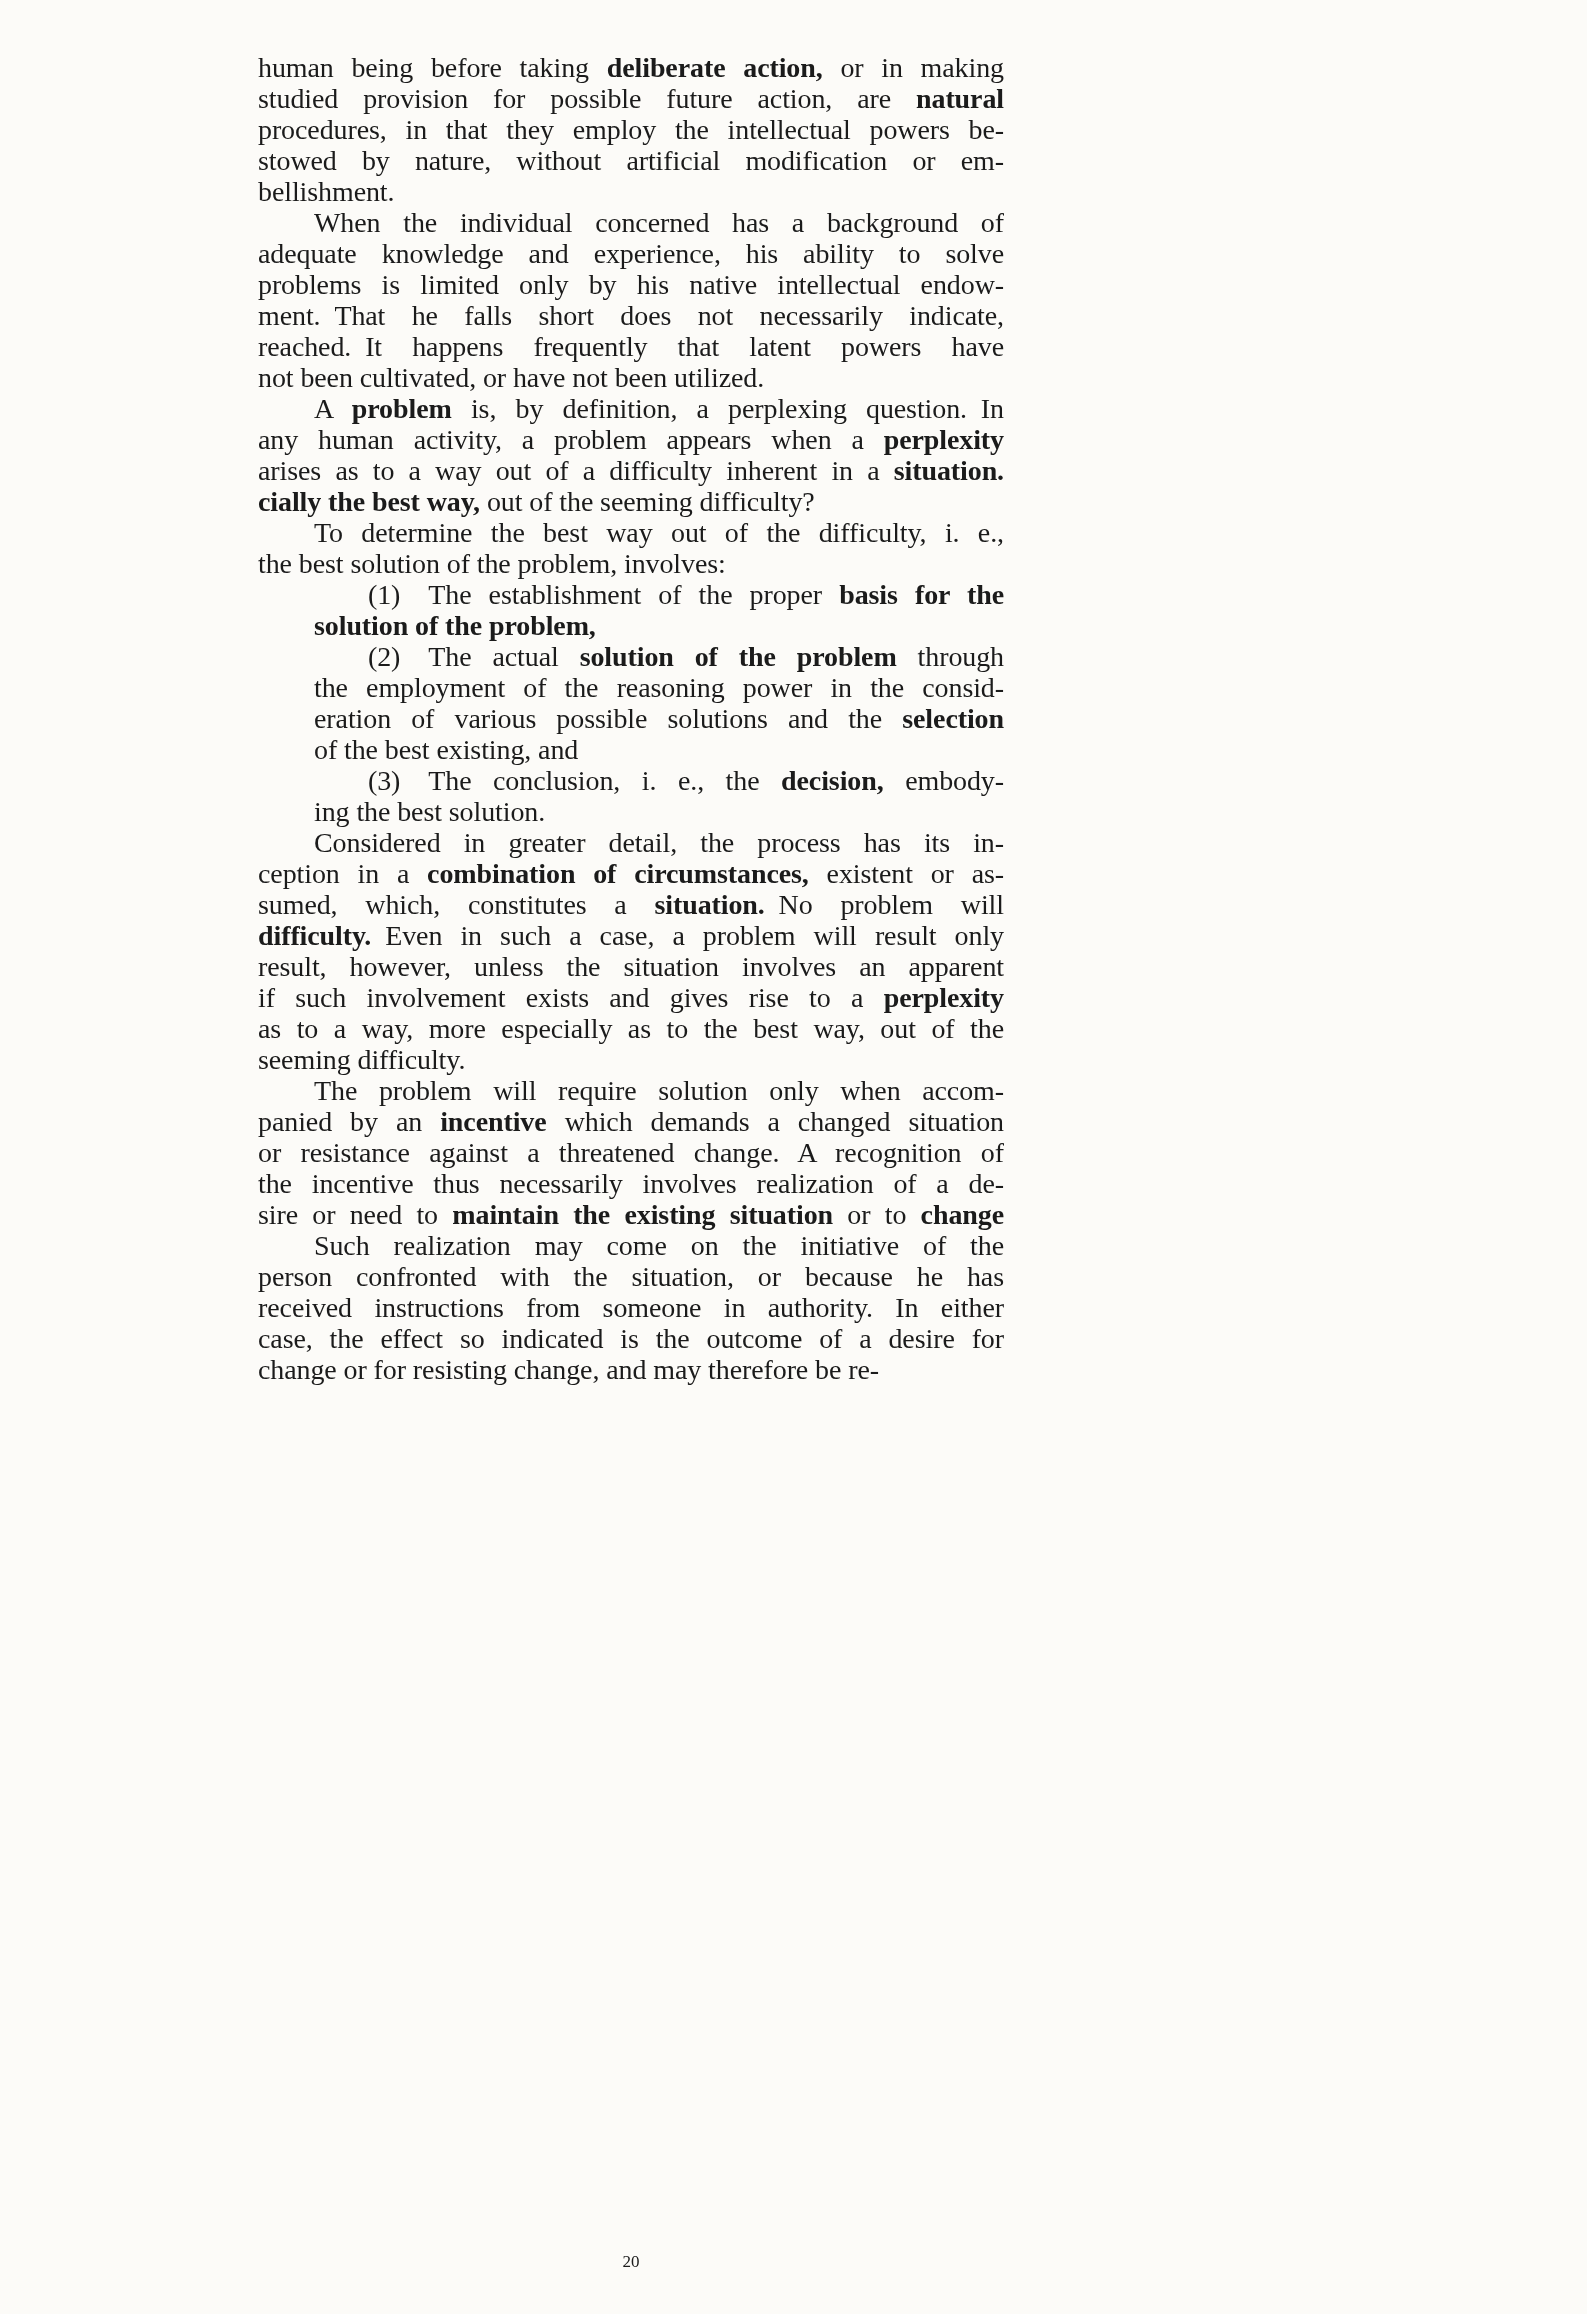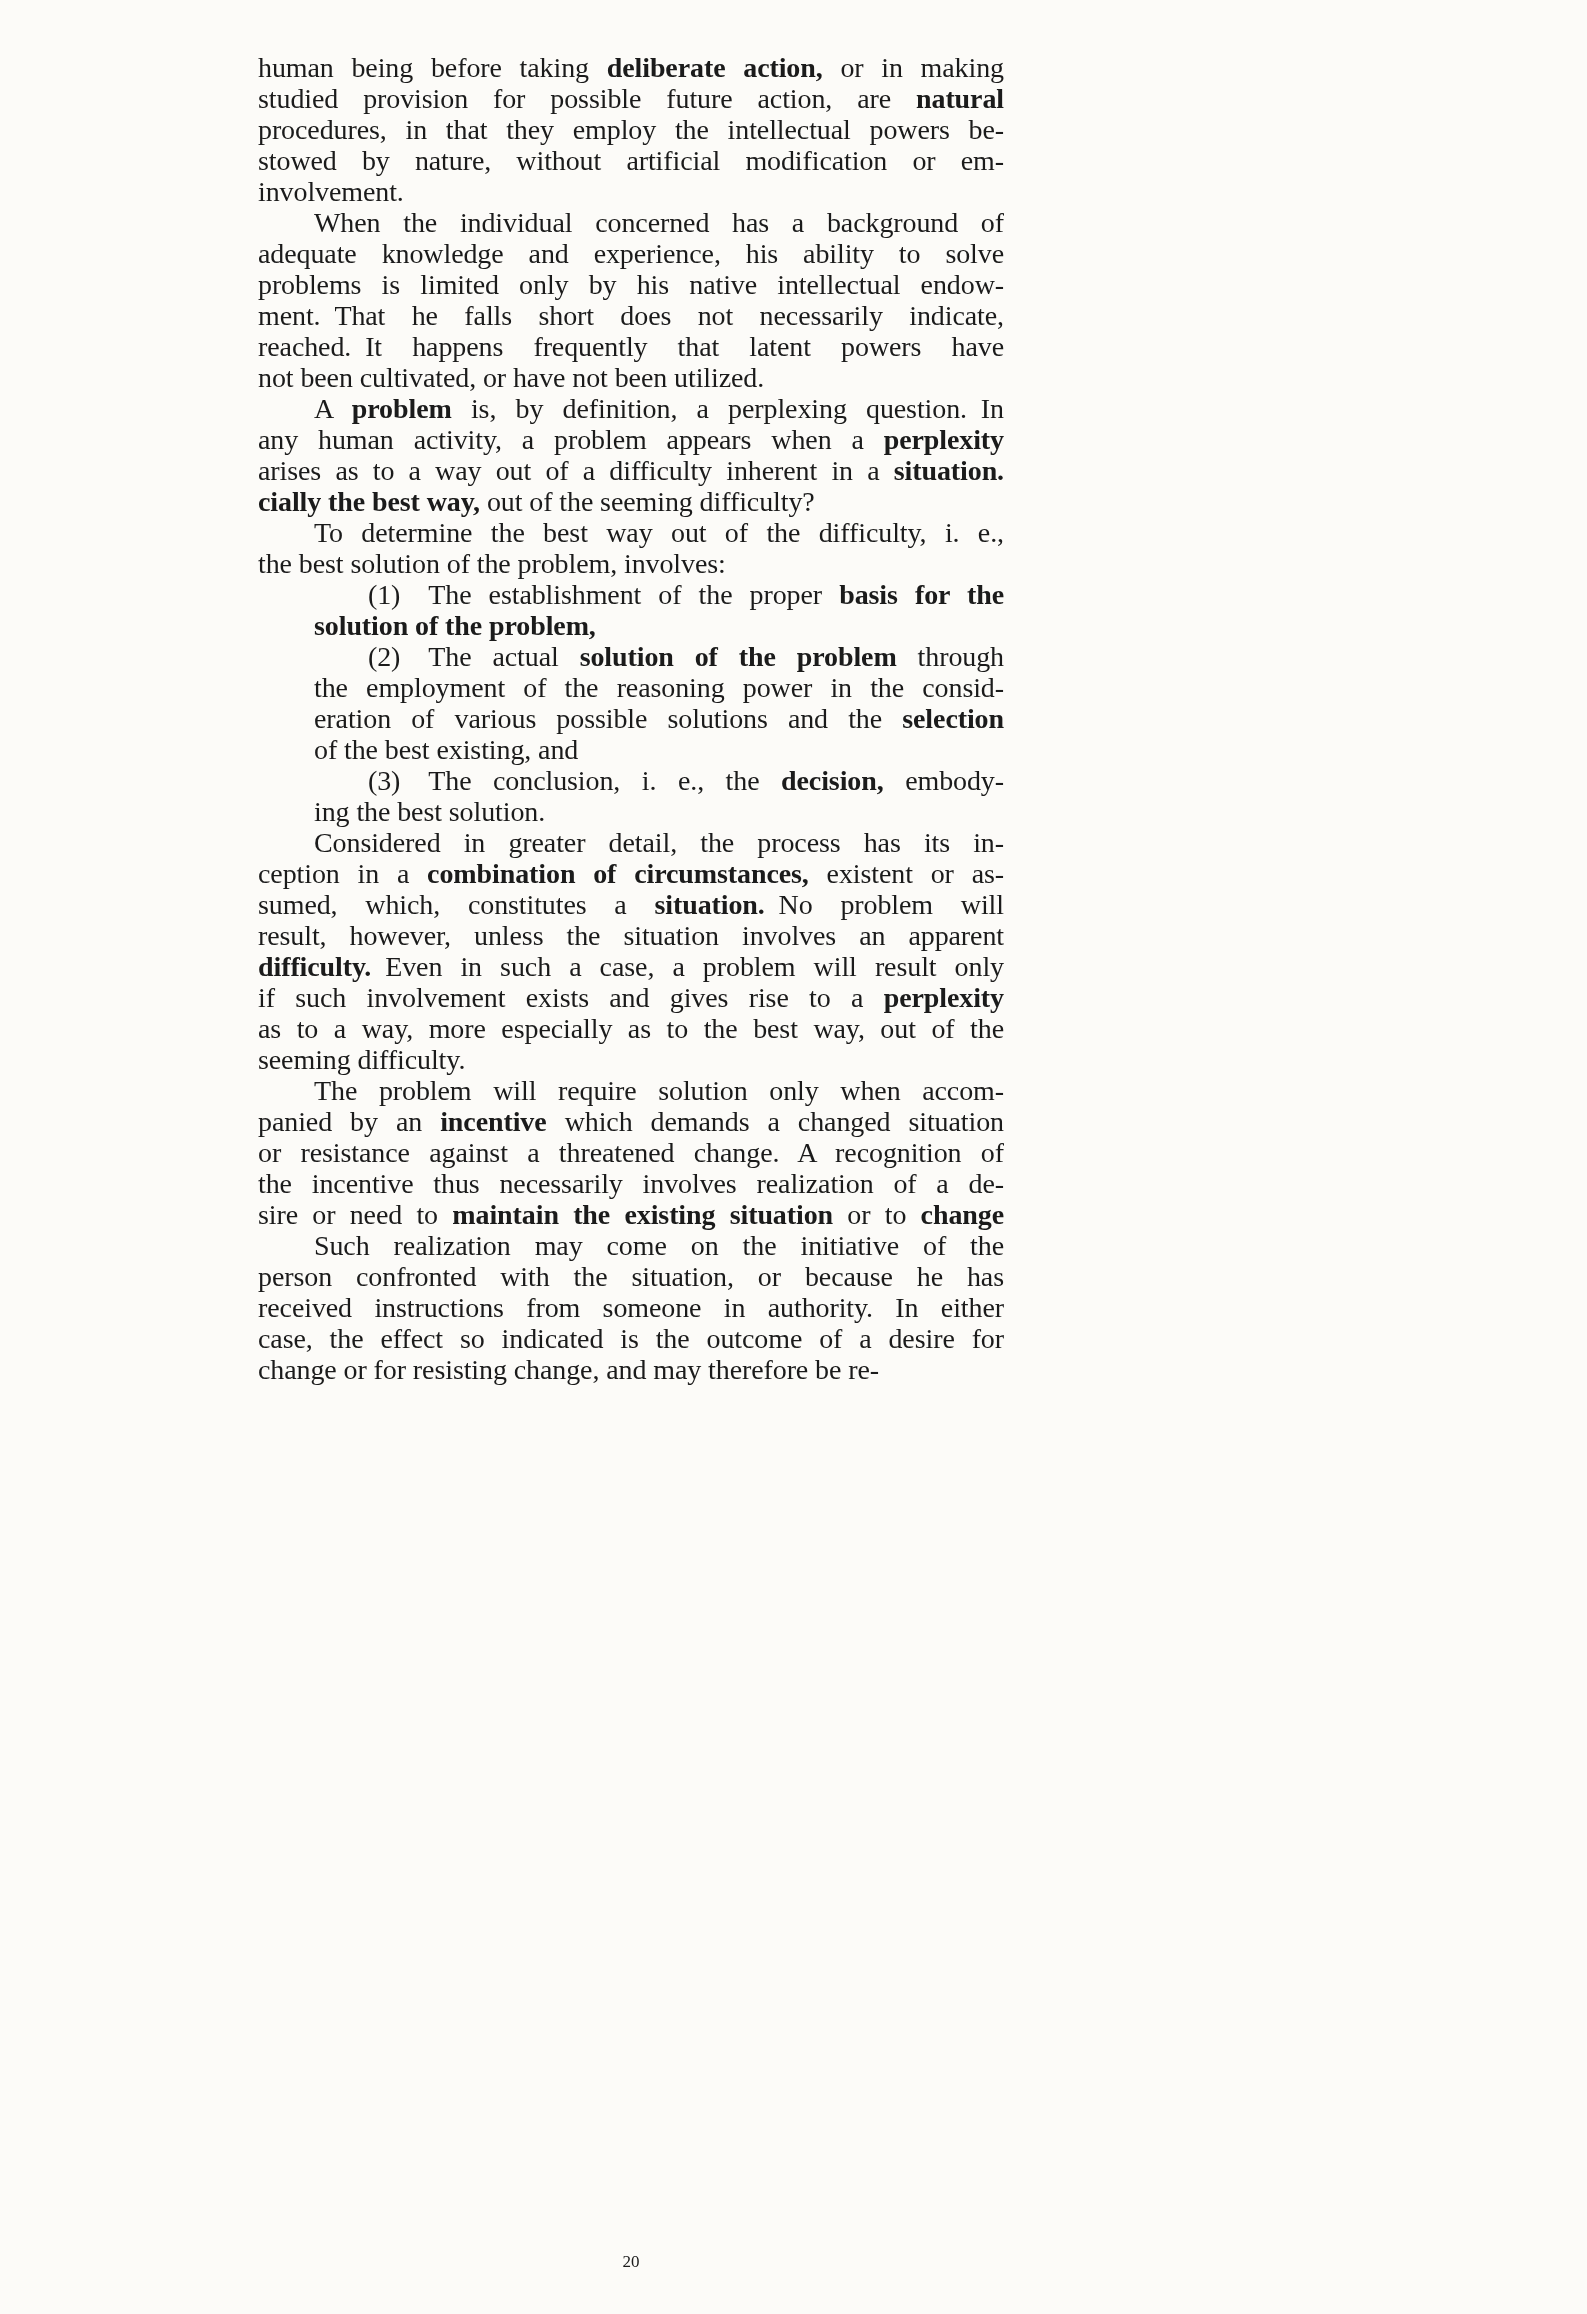--- a/index.html
+++ b/index.html
@@ -68,21 +68,21 @@
 </head>
 <body>
 
 <div class="page">
   <main class="text-block">
       <div class="para continuation">
         <div class="line first">human being before taking <b>deliberate action,</b> or in making</div>
         <div class="line">studied provision for possible future action, are <b>natural</b></div>
         <div class="line">procedures, in that they employ the intellectual powers be-</div>
         <div class="line">stowed by nature, without artificial modification or em-</div>
-        <div class="line last">involvement.</div>
+        <div class="line last">bellishment.</div>
       </div>
       <div class="para body">
         <div class="line first">When the individual concerned has a background of</div>
         <div class="line">adequate knowledge and experience, his ability to solve</div>
         <div class="line">problems is limited only by his native intellectual endow-</div>
         <div class="line">ment. That he falls short does not necessarily indicate,</div>
         <div class="line">reached. It happens frequently that latent powers have</div>
         <div class="line last">not been cultivated, or have not been utilized.</div>
       </div>
       <div class="para body">
@@ -106,22 +106,22 @@
         <div class="line last">of the best existing, and</div>
       </div>
       <div class="para list">
         <div class="line first">(3) The conclusion, i. e., the <b>decision,</b> embody-</div>
         <div class="line last">ing the best solution.</div>
       </div>
       <div class="para body">
         <div class="line first">Considered in greater detail, the process has its in-</div>
         <div class="line">ception in a <b>combination of circumstances,</b> existent or as-</div>
         <div class="line">sumed, which, constitutes a <b>situation.</b> No problem will</div>
+        <div class="line"><b>difficulty.</b> Even in such a case, a problem will result only</div>
         <div class="line">result, however, unless the situation involves an apparent</div>
-        <div class="line"><b>difficulty.</b> Even in such a case, a problem will result only</div>
         <div class="line">if such involvement exists and gives rise to a <b>perplexity</b></div>
         <div class="line">as to a way, more especially as to the best way, out of the</div>
         <div class="line last">seeming difficulty.</div>
       </div>
       <div class="para body">
         <div class="line first">The problem will require solution only when accom-</div>
         <div class="line">panied by an <b>incentive</b> which demands a changed situation</div>
         <div class="line">or resistance against a threatened change. A recognition of</div>
         <div class="line">the incentive thus necessarily involves realization of a de-</div>
         <div class="line">sire or need to <b>maintain the existing situation</b> or to <b>change</b></div>

